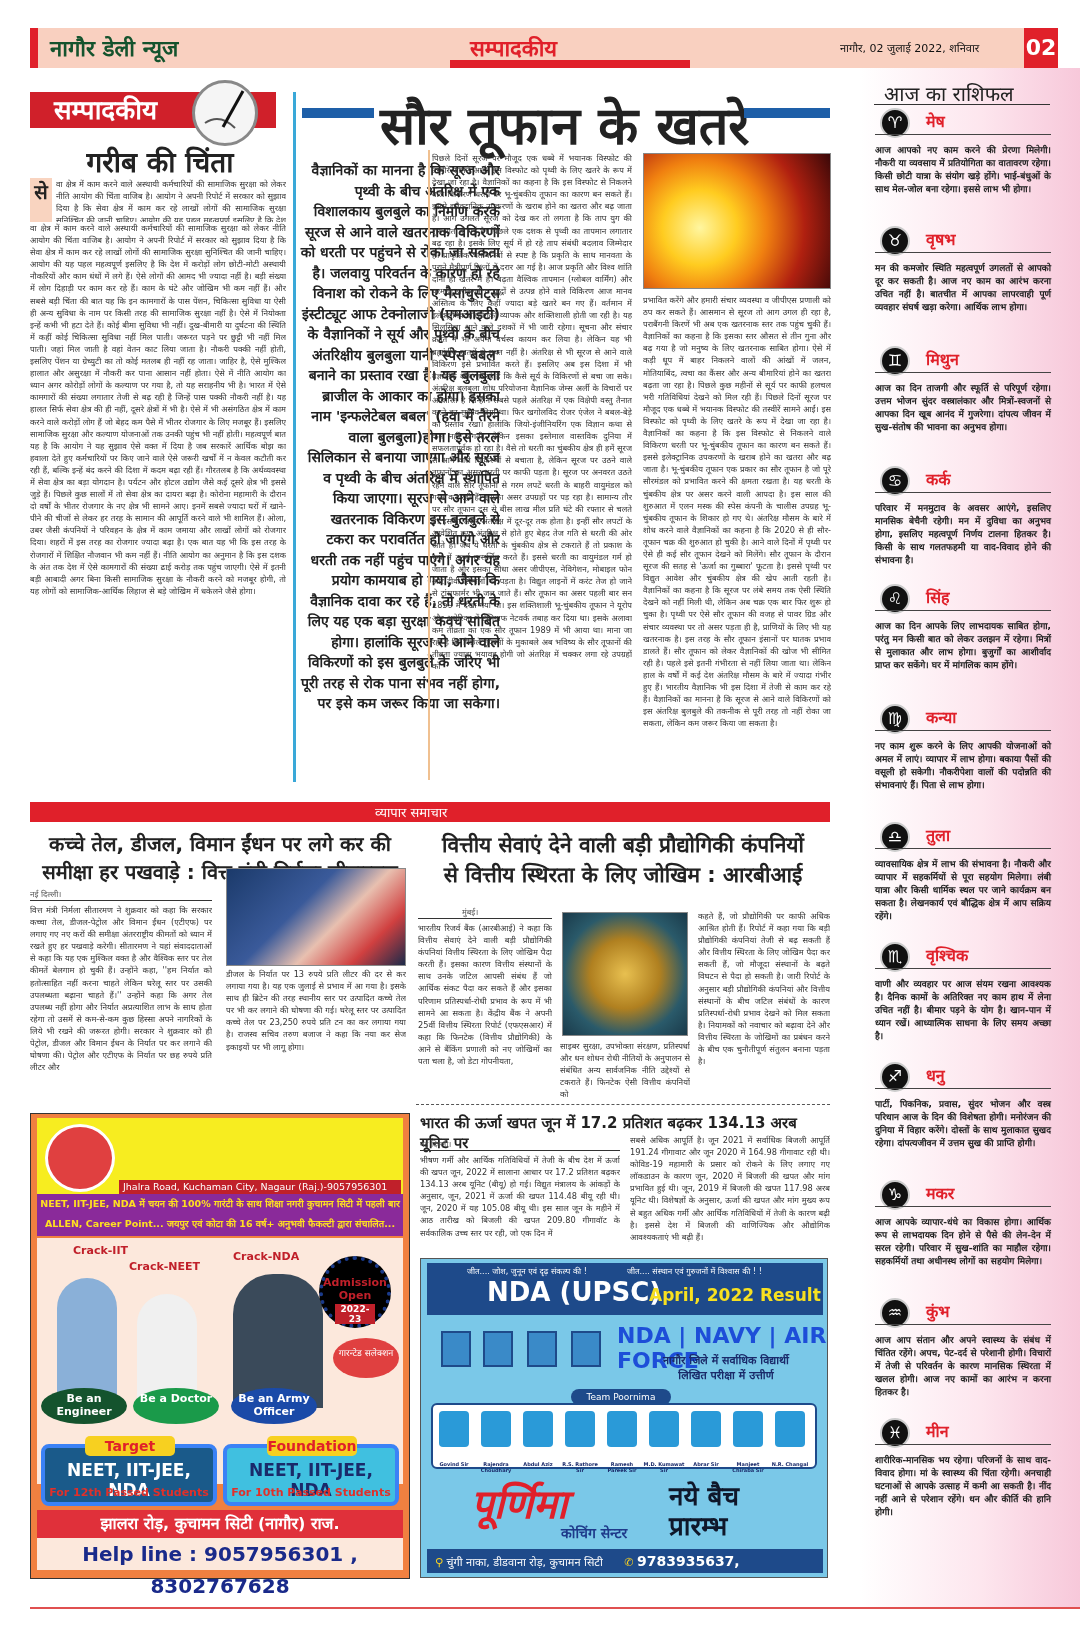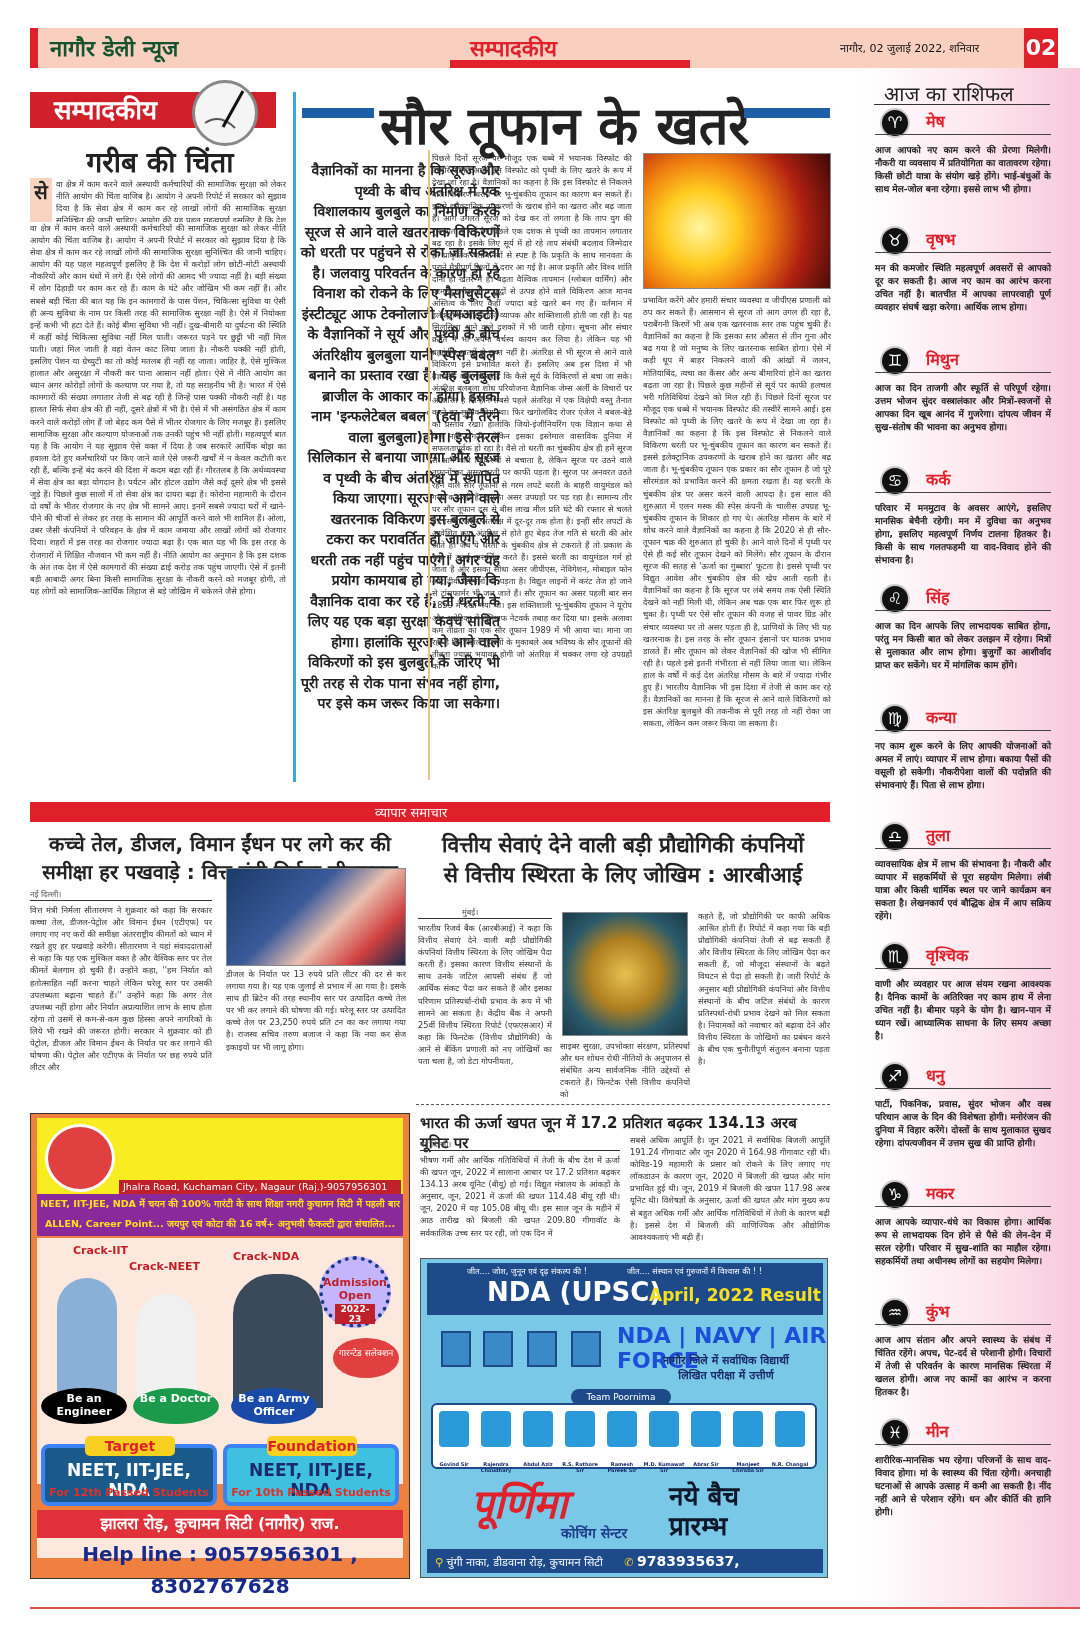--- a/index.html
+++ b/index.html
@@ -41,21 +41,21 @@
 .kadam-name{position:absolute;left:90px;top:0;font-size:58px;font-weight:bold;color:#1a2a8a;letter-spacing:2px}
 .kadam-addr{position:absolute;left:82px;top:62px;width:282px;height:14px;background:#c0202a;color:#fff;font-size:9.5px;line-height:14px;padding-left:4px}
 .kadam-purple{position:absolute;left:6px;top:80px;width:366px;height:42px;background:#8a2a9a;color:#ffe020;font-size:9.5px;font-weight:bold;text-align:center;line-height:20px}
 .kadam-mid{position:absolute;left:6px;top:124px;width:366px;height:246px;background:#fce8dc}
 .pill{position:absolute;border-radius:50%;color:#fff;font-size:11px;text-align:center;font-weight:bold;line-height:13px;padding-top:4px}
 .kbox{position:absolute;border-radius:8px;height:62px;text-align:center;border:4px solid #3b82f6}
 .kbox .tag{position:absolute;left:40px;top:-12px;width:90px;height:20px;background:#f7d020;border-radius:5px;color:#e0202a;font-size:14px;font-weight:bold;line-height:20px}
 .kbox .big{position:absolute;left:0;top:12px;width:100%;font-size:17px;font-weight:bold}
 .kbox .small{position:absolute;left:0;top:38px;width:100%;font-size:11px;color:#e0302a;font-weight:bold}
 .kadam-redbar{position:absolute;left:6px;top:396px;width:366px;height:28px;background:#e0303a;color:#fff;font-size:16px;font-weight:bold;text-align:center;line-height:28px}
-.kadam-help{position:absolute;left:6px;top:424px;width:366px;height:20px;background:#fce8dc;color:#1a2a8a;font-size:20px;font-weight:bold;text-align:center;line-height:32px}
+.kadam-help{position:absolute;left:6px;top:424px;width:366px;height:32px;background:#fce8dc;color:#1a2a8a;font-size:20px;font-weight:bold;text-align:center;line-height:32px}
 .poornima{left:420px;top:1258px;width:408px;height:320px;background:#7ac8e8;border:1px solid #555}
 .pn-top{position:absolute;left:6px;top:4px;width:396px;height:52px;background:#1e4a8a}
 .pn-slogan{position:absolute;top:2px;color:#fff;font-size:8px}
 .pn-nda{position:absolute;left:60px;top:14px;color:#fff;font-size:26px;font-weight:bold}
 .pn-res{position:absolute;left:222px;top:22px;color:#f7e020;font-size:17px;font-weight:bold}
 .stud{position:absolute;width:30px;height:36px;background:#3a8ac8;border:2px solid #1e4a8a}
 .face{position:absolute;width:30px;height:36px;background:#2a9ad8;border-radius:4px}
 .pn-forces{position:absolute;left:196px;top:64px;color:#1d4ed8;font-size:22px;font-weight:bold}
 .pn-sub{position:absolute;left:210px;top:94px;width:190px;text-align:center;color:#1a2a6a;font-size:11px;font-weight:bold;line-height:15px}
 .pn-team{position:absolute;left:150px;top:130px;width:100px;height:16px;border-radius:8px;background:#1e4a8a;color:#fff;font-size:9px;text-align:center;line-height:16px}
@@ -108,21 +108,21 @@
 <div class="abs rashi-title">आज का राशिफल</div>
 <div class="abs rashi-line"></div>
 <div id="signs">
     <div class="sign-icon" style="left: 880px; top: 108px;">♈</div>
     <div class="sign-rule" style="left: 875px; top: 134px; width: 176px;"></div>
     <div class="sign-name" style="left: 926px; top: 110px;">मेष</div>
     <div class="sign-text" style="left: 875px; top: 144px;">आज आपको नए काम करने की प्रेरणा मिलेगी। नौकरी या व्यवसाय में प्रतियोगिता का वातावरण रहेगा। किसी छोटी यात्रा के संयोग खड़े होंगे। भाई-बंधुओं के साथ मेल-जोल बना रहेगा। इससे लाभ भी होगा।</div>
     <div class="sign-icon" style="left: 880px; top: 226px;">♉</div>
     <div class="sign-rule" style="left: 875px; top: 252px; width: 176px;"></div>
     <div class="sign-name" style="left: 926px; top: 228px;">वृषभ</div>
-    <div class="sign-text" style="left: 875px; top: 262px;">मन की कमजोर स्थिति महत्वपूर्ण अवसरों से आपको दूर कर सकती है। आज नए काम का आरंभ करना उचित नहीं है। बातचीत में आपका लापरवाही पूर्ण व्यवहार संघर्ष खड़ा करेगा। आर्थिक लाभ होगा।</div>
+    <div class="sign-text" style="left: 875px; top: 262px;">मन की कमजोर स्थिति महत्वपूर्ण उगलतों से आपको दूर कर सकती है। आज नए काम का आरंभ करना उचित नहीं है। बातचीत में आपका लापरवाही पूर्ण व्यवहार संघर्ष खड़ा करेगा। आर्थिक लाभ होगा।</div>
     <div class="sign-icon" style="left: 880px; top: 346px;">♊</div>
     <div class="sign-rule" style="left: 875px; top: 372px; width: 176px;"></div>
     <div class="sign-name" style="left: 926px; top: 348px;">मिथुन</div>
     <div class="sign-text" style="left: 875px; top: 382px;">आज का दिन ताजगी और स्फूर्ति से परिपूर्ण रहेगा। उत्तम भोजन सुंदर वस्त्रालंकार और मित्रों-स्वजनों से आपका दिन खूब आनंद में गुजरेगा। दांपत्य जीवन में सुख-संतोष की भावना का अनुभव होगा।</div>
     <div class="sign-icon" style="left: 880px; top: 466px;">♋</div>
     <div class="sign-rule" style="left: 875px; top: 492px; width: 176px;"></div>
     <div class="sign-name" style="left: 926px; top: 468px;">कर्क</div>
     <div class="sign-text" style="left: 875px; top: 502px;">परिवार में मनमुटाव के अवसर आएंगे, इसलिए मानसिक बेचैनी रहेगी। मन में दुविधा का अनुभव होगा, इसलिए महत्वपूर्ण निर्णय टालना हितकर है। किसी के साथ गलतफहमी या वाद-विवाद होने की संभावना है।</div>
     <div class="sign-icon" style="left: 880px; top: 584px;">♌</div>
     <div class="sign-rule" style="left: 875px; top: 610px; width: 176px;"></div>
@@ -198,26 +198,26 @@
     <div>NEET, IIT-JEE, NDA में चयन की 100% गारंटी के साथ शिक्षा नगरी कुचामन सिटी में पहली बार</div>
     <div>ALLEN, Career Point... जयपुर एवं कोटा की 16 वर्ष+ अनुभवी फैकल्टी द्वारा संचालित...</div>
   </div>
   <div class="kadam-mid">
     <div style="position:absolute;left:36px;top:6px;font-size:11px;font-weight:bold;color:#c0202a">Crack-IIT</div>
     <div style="position:absolute;left:92px;top:22px;font-size:11px;font-weight:bold;color:#c0202a">Crack-NEET</div>
     <div style="position:absolute;left:196px;top:12px;font-size:11px;font-weight:bold;color:#c0202a">Crack-NDA</div>
     <div style="position:absolute;left:20px;top:40px;width:60px;height:130px;background:#8ab0d8;border-radius:30px 30px 0 0"></div>
     <div style="position:absolute;left:100px;top:56px;width:60px;height:114px;background:#f0f0f0;border-radius:30px 30px 0 0"></div>
     <div style="position:absolute;left:196px;top:36px;width:90px;height:134px;background:#3a4a5a;border-radius:40px 40px 0 0"></div>
-    <div style="position:absolute;left:282px;top:18px;width:72px;height:72px;border-radius:50%;background:#c4b5fd;border:4px dotted #1a3a8a;text-align:center;color:#c0202a;font-size:11px;font-weight:bold;padding-top:16px">
+    <div style="position:absolute;left:282px;top:18px;width:72px;height:72px;border-radius:50%;background:#000000;border:4px dotted #1a3a8a;text-align:center;color:#c0202a;font-size:11px;font-weight:bold;padding-top:16px">
       <div>Admission Open</div>
       <div style="font-size:9px;color:#fff;background:#c0202a;margin:2px 12px">2022-23</div>
     </div>
     <div style="position:absolute;left:296px;top:100px;width:66px;height:40px;border-radius:50%;background:#e04040;color:#fff;font-size:9px;text-align:center;padding-top:8px">गारन्टेड सलेक्शन</div>
-    <div class="pill" style="left:4px;top:150px;width:86px;height:36px;background:#000000">Be an Engineer</div>
+    <div class="pill" style="left:4px;top:150px;width:86px;height:36px;background:#14532d">Be an Engineer</div>
     <div class="pill" style="left:96px;top:150px;width:86px;height:36px;background:#1a9a4a">Be a Doctor</div>
     <div class="pill" style="left:194px;top:150px;width:86px;height:36px;background:#1a4aa8">Be an Army Officer</div>
     <div class="kbox" style="left:4px;top:206px;width:176px;background:#1a5a8a">
       <div class="tag">Target</div>
       <div class="big" style="color:#fff">NEET, IIT-JEE, NDA</div>
       <div class="small">For 12th Passed Students</div>
     </div>
     <div class="kbox" style="left:186px;top:206px;width:176px;background:#40c0e0">
       <div class="tag">Foundation</div>
       <div class="big" style="color:#1a2a6a">NEET, IIT-JEE, NDA</div>

